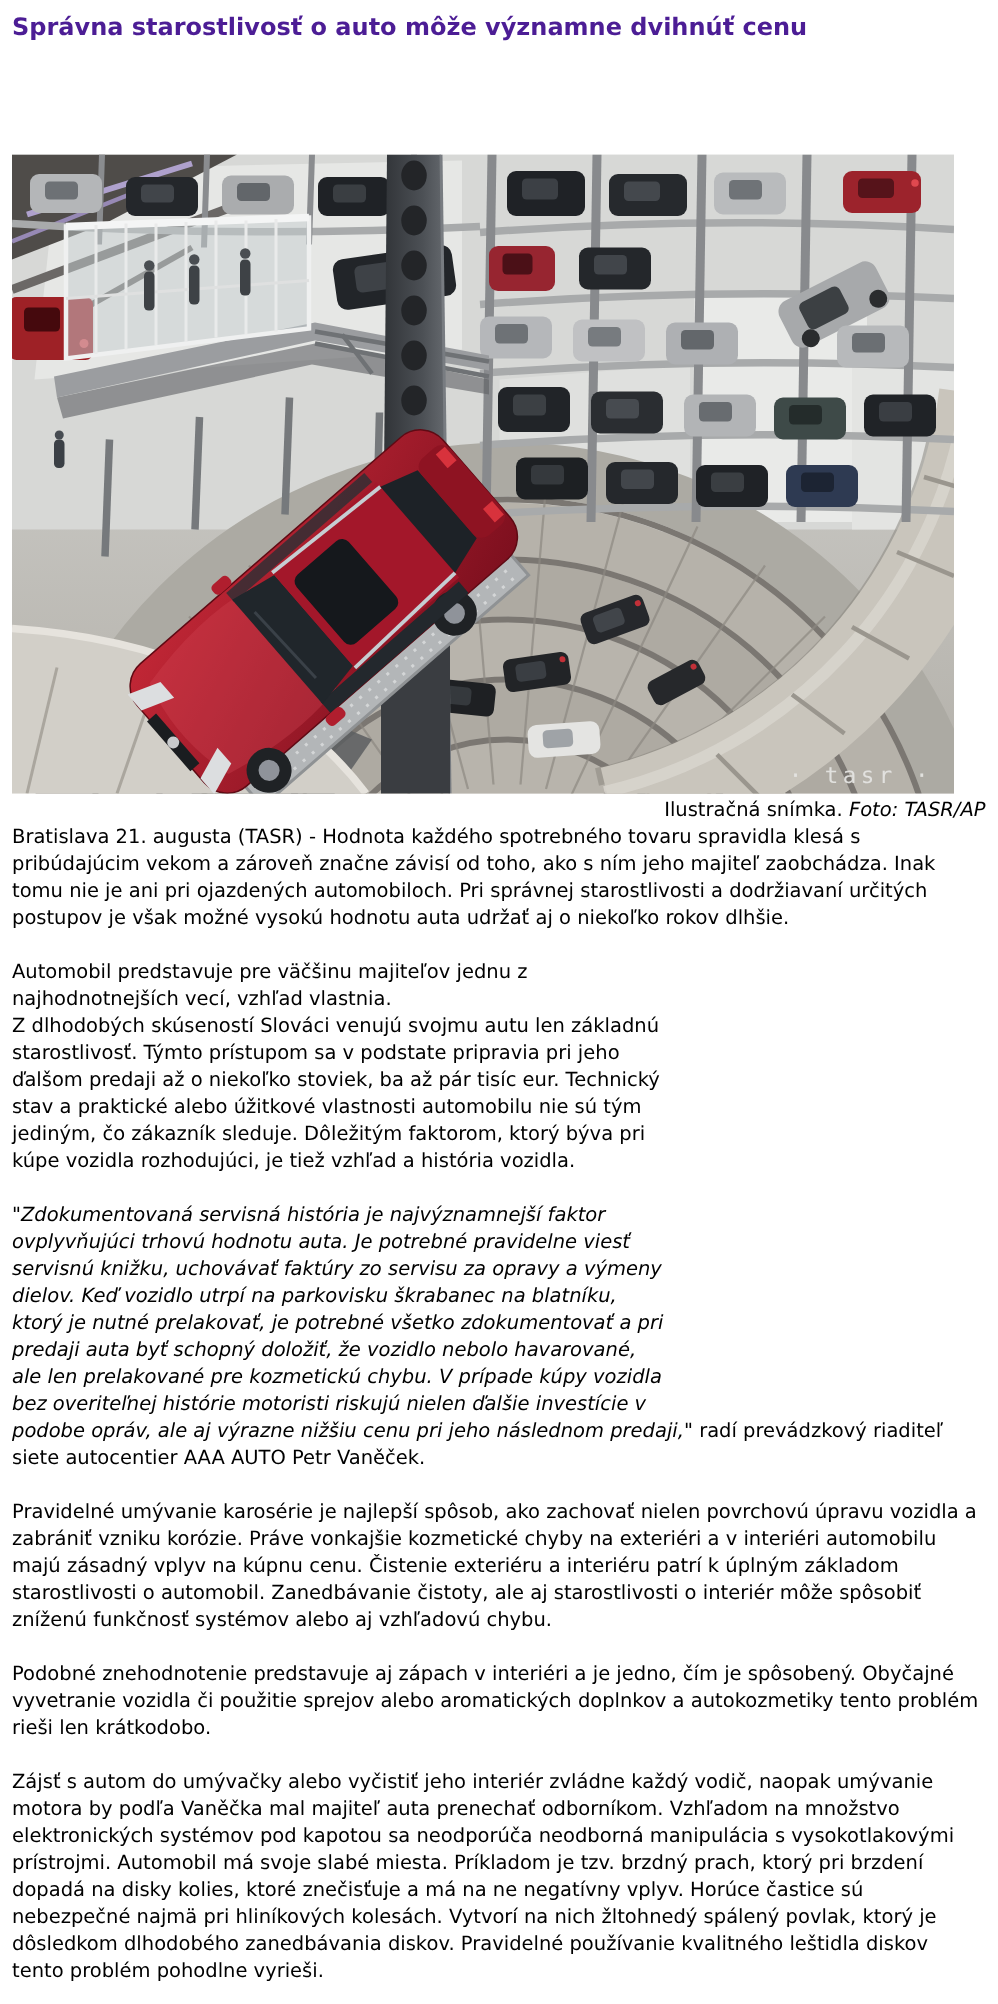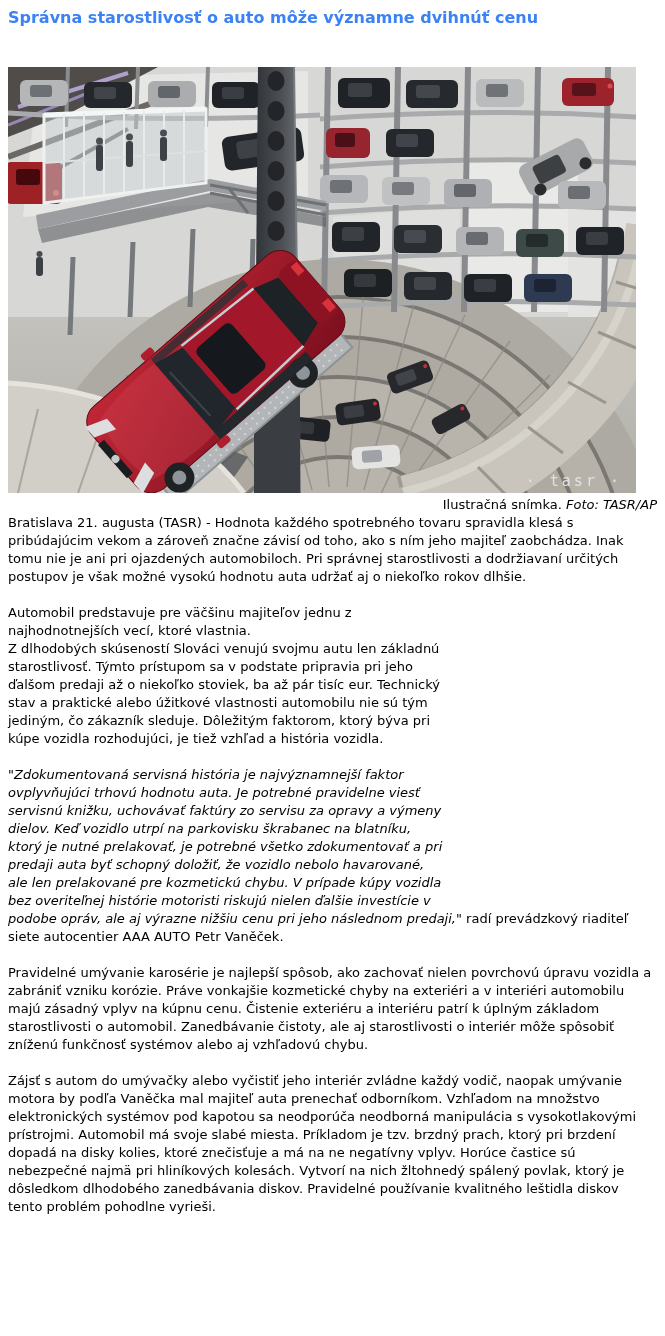--- a/index.html
+++ b/index.html
@@ -10,23 +10,23 @@
     line-height:18px;
     color:#000000;
   }
   .page{padding:8px 8px 10px 8px;}
   h1.article-title{
     font-family:"DejaVu Sans","Liberation Sans",sans-serif;
     font-size:16px;
     line-height:20px;
     font-weight:bold;
     margin:0;
-    color:#3b82f6;
+    color:#4c1d95;
   }
-  .photo-block{margin-top:39px;}
+  .photo-block{margin-top:75px;}
   .photo-block svg{display:block;}
   .caption{margin-top:3px;text-align:right;}
   .caption .credit{font-style:italic;}
   p.para{margin:0 0 18px 0;}
   p.lead{margin:0 0 18px 0;}
   .italic{font-style:italic;}
   
   .ad-float{
     float:right;
     width:212px;
@@ -399,32 +399,35 @@
     <span>Ilustračná snímka. </span><span class="credit">Foto: TASR/AP</span>
   </div>
 
   <p class="lead">
     <span>Bratislava 21. augusta (TASR) - Hodnota každého spotrebného tovaru spravidla klesá s pribúdajúcim vekom a zároveň značne závisí od toho, ako s ním jeho majiteľ zaobchádza. Inak tomu nie je ani pri ojazdených automobiloch. Pri správnej starostlivosti a dodržiavaní určitých postupov je však možné vysokú hodnotu auta udržať aj o niekoľko rokov dlhšie.</span>
   </p>
 
   <div class="ad-float" aria-hidden="true"></div>
 
   <p class="para">
-    <span>Automobil predstavuje pre väčšinu majiteľov jednu z najhodnotnejších vecí, ktoré vlastnia.</span><br>
+    <span>Automobil predstavuje pre väčšinu majiteľov jednu z najhodnotnejších vecí, vzhľad vlastnia.</span><br>
     <span>Z dlhodobých skúseností Slováci venujú svojmu autu len základnú starostlivosť. Týmto prístupom sa v podstate pripravia pri jeho ďalšom predaji až o niekoľko stoviek, ba až pár tisíc eur. Technický stav a praktické alebo úžitkové vlastnosti automobilu nie sú tým jediným, čo zákazník sleduje. Dôležitým faktorom, ktorý býva pri kúpe vozidla rozhodujúci, je tiež vzhľad a história vozidla.</span>
   </p>
 
   <p class="para">
     <span class="italic">"Zdokumentovaná servisná história je najvýznamnejší faktor ovplyvňujúci trhovú hodnotu auta. Je potrebné pravidelne viesť servisnú knižku, uchovávať faktúry zo servisu za opravy a výmeny dielov. Keď vozidlo utrpí na parkovisku škrabanec na blatníku, ktorý je nutné prelakovať, je potrebné všetko zdokumentovať a pri predaji auta byť schopný doložiť, že vozidlo nebolo havarované, ale len prelakované pre kozmetickú chybu. V prípade kúpy vozidla bez overiteľnej histórie motoristi riskujú nielen ďalšie investície v podobe opráv, ale aj výrazne nižšiu cenu pri jeho následnom predaji,"</span><span> radí prevádzkový riaditeľ siete autocentier AAA AUTO Petr Vaněček.</span>
   </p>
 
   <div class="clear"></div>
 
   <p class="para">
     <span>Pravidelné umývanie karosérie je najlepší spôsob, ako zachovať nielen povrchovú úpravu vozidla a zabrániť vzniku korózie. Práve vonkajšie kozmetické chyby na exteriéri a v interiéri automobilu majú zásadný vplyv na kúpnu cenu. Čistenie exteriéru a interiéru patrí k úplným základom starostlivosti o automobil. Zanedbávanie čistoty, ale aj starostlivosti o interiér môže spôsobiť zníženú funkčnosť systémov alebo aj vzhľadovú chybu.</span>
   </p>
 
+  <p class="para">
+    <span>Podobné znehodnotenie predstavuje aj zápach v interiéri a je jedno, čím je spôsobený. Obyčajné vyvetranie vozidla či použitie sprejov alebo aromatických doplnkov a autokozmetiky tento problém rieši len krátkodobo.</span>
+  </p>
 
   <p class="para">
     <span>Zájsť s autom do umývačky alebo vyčistiť jeho interiér zvládne každý vodič, naopak umývanie motora by podľa Vaněčka mal majiteľ auta prenechať odborníkom. Vzhľadom na množstvo elektronických systémov pod kapotou sa neodporúča neodborná manipulácia s vysokotlakovými prístrojmi. Automobil má svoje slabé miesta. Príkladom je tzv. brzdný prach, ktorý pri brzdení dopadá na disky kolies, ktoré znečisťuje a má na ne negatívny vplyv. Horúce častice sú nebezpečné najmä pri hliníkových kolesách. Vytvorí na nich žltohnedý spálený povlak, ktorý je dôsledkom dlhodobého zanedbávania diskov. Pravidelné používanie kvalitného leštidla diskov tento problém pohodlne vyrieši.</span>
   </p>
 
 </div>
 
 </body></html>

